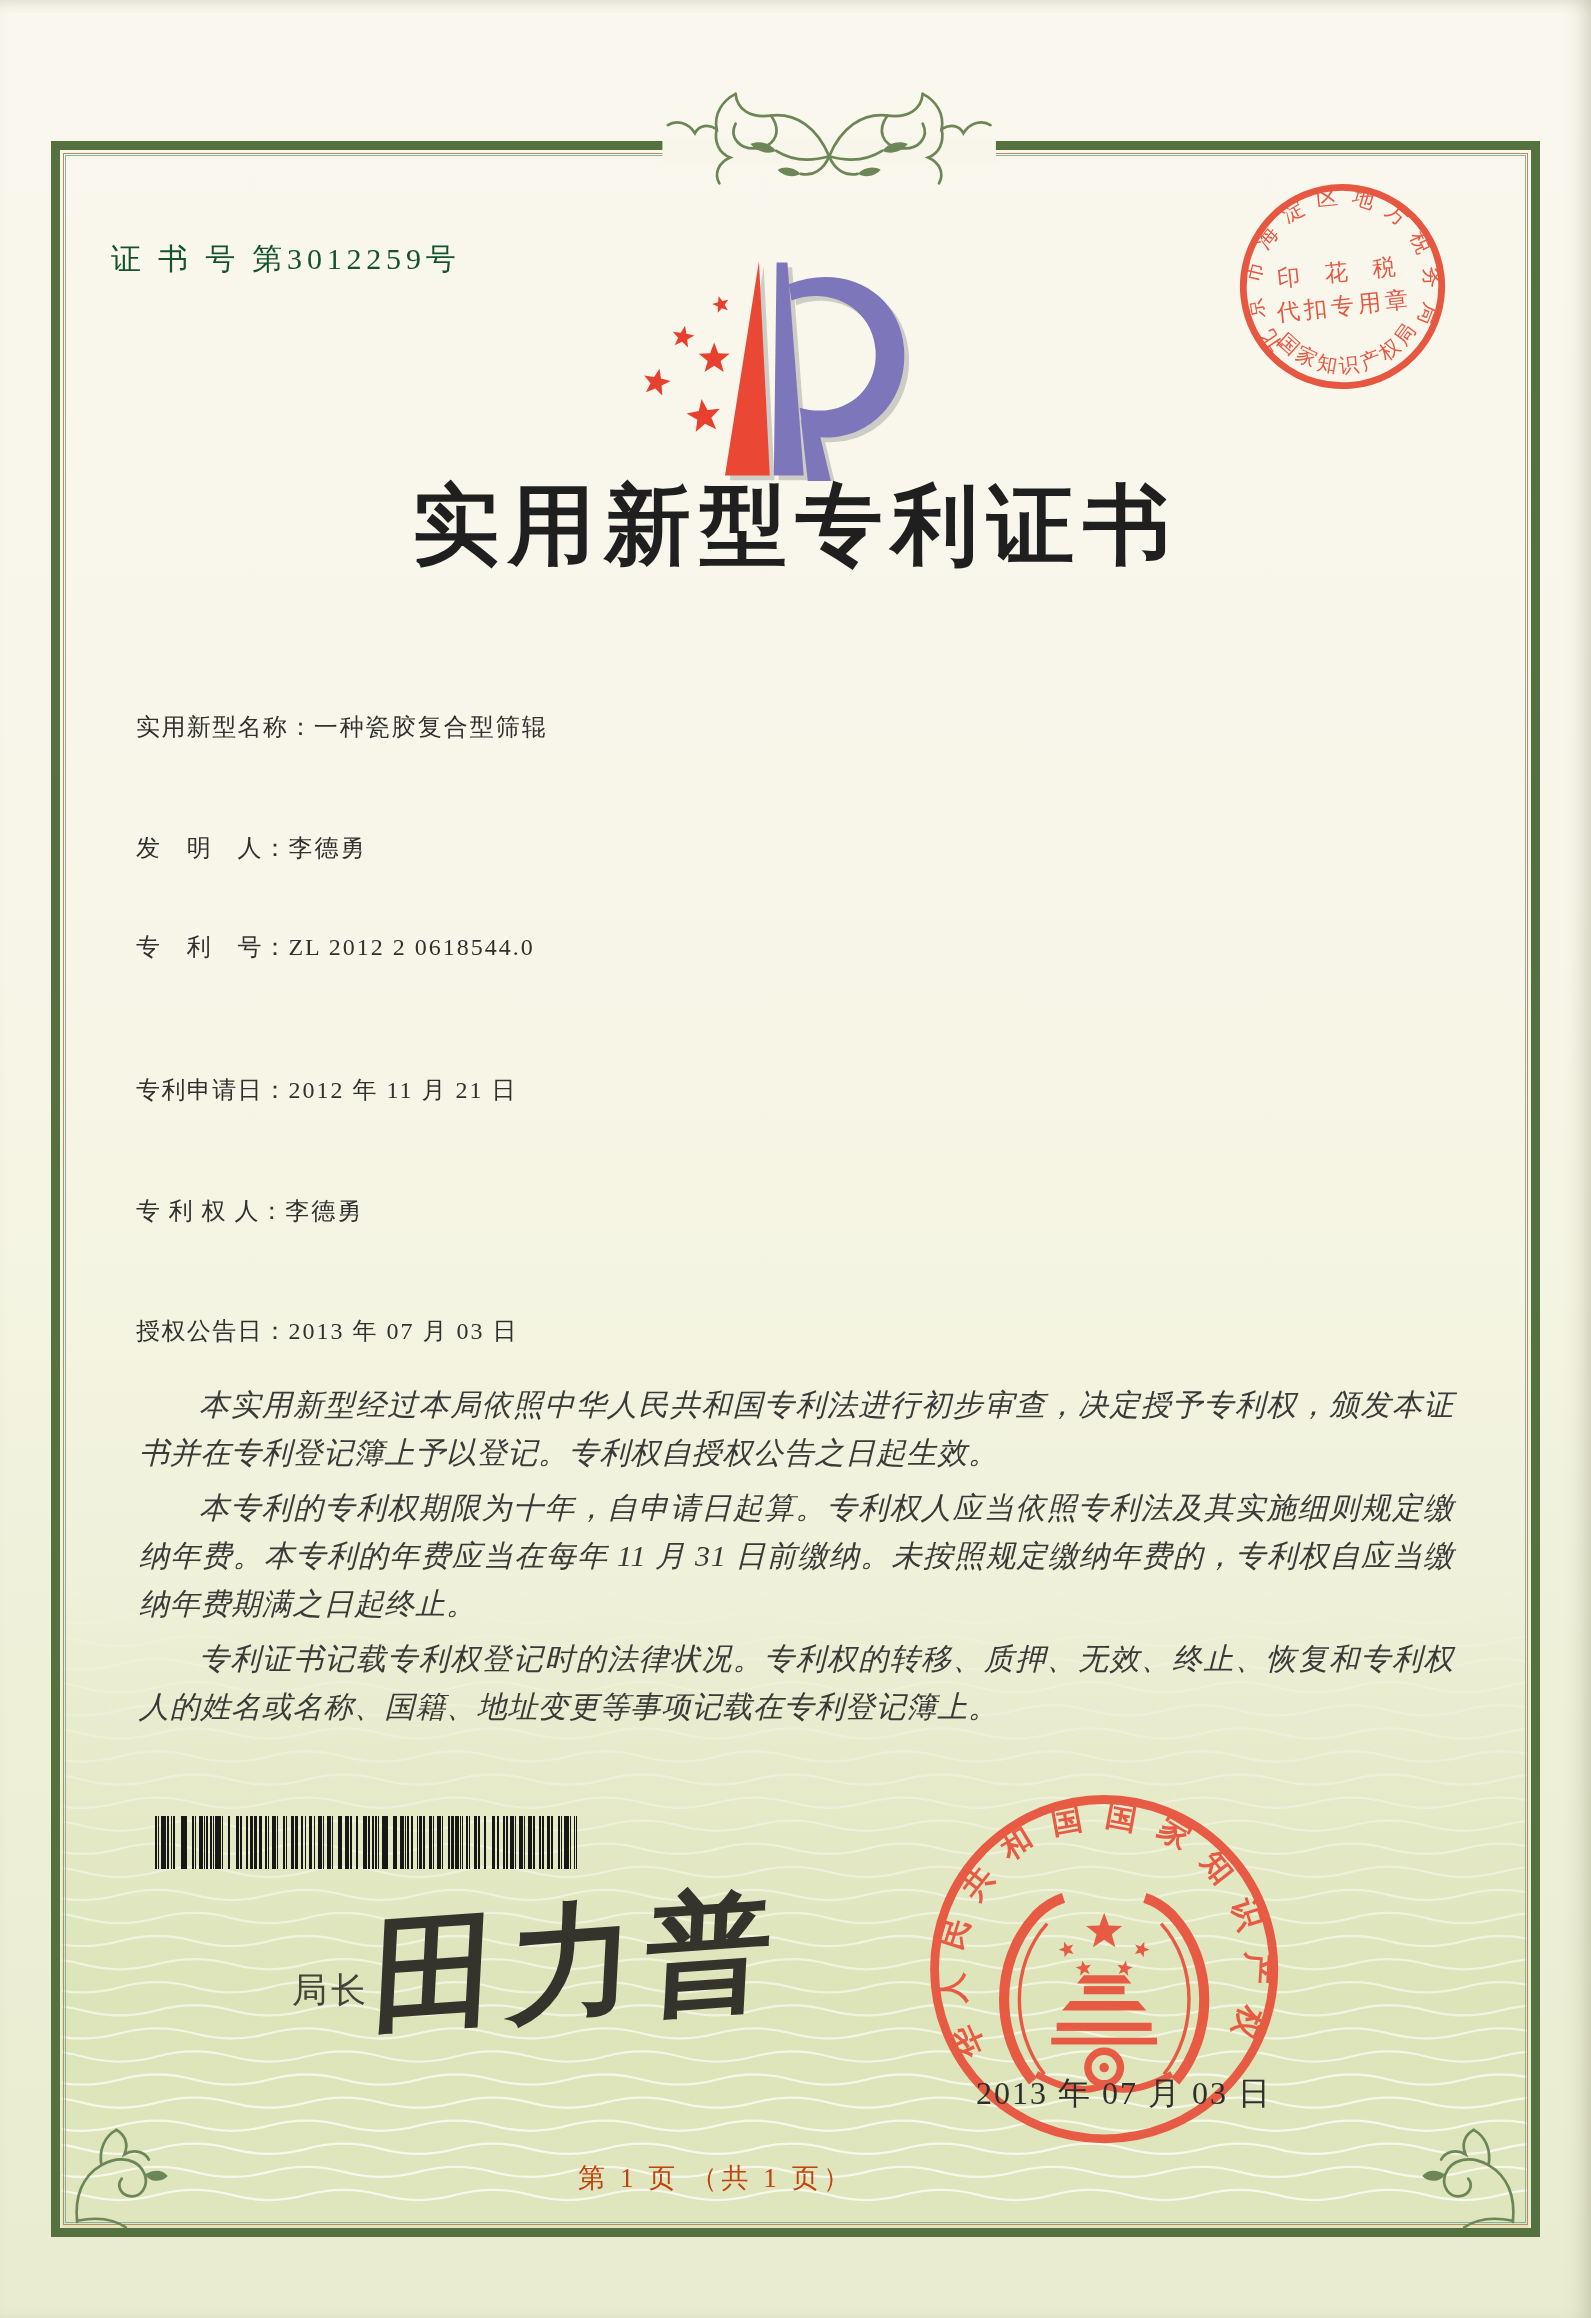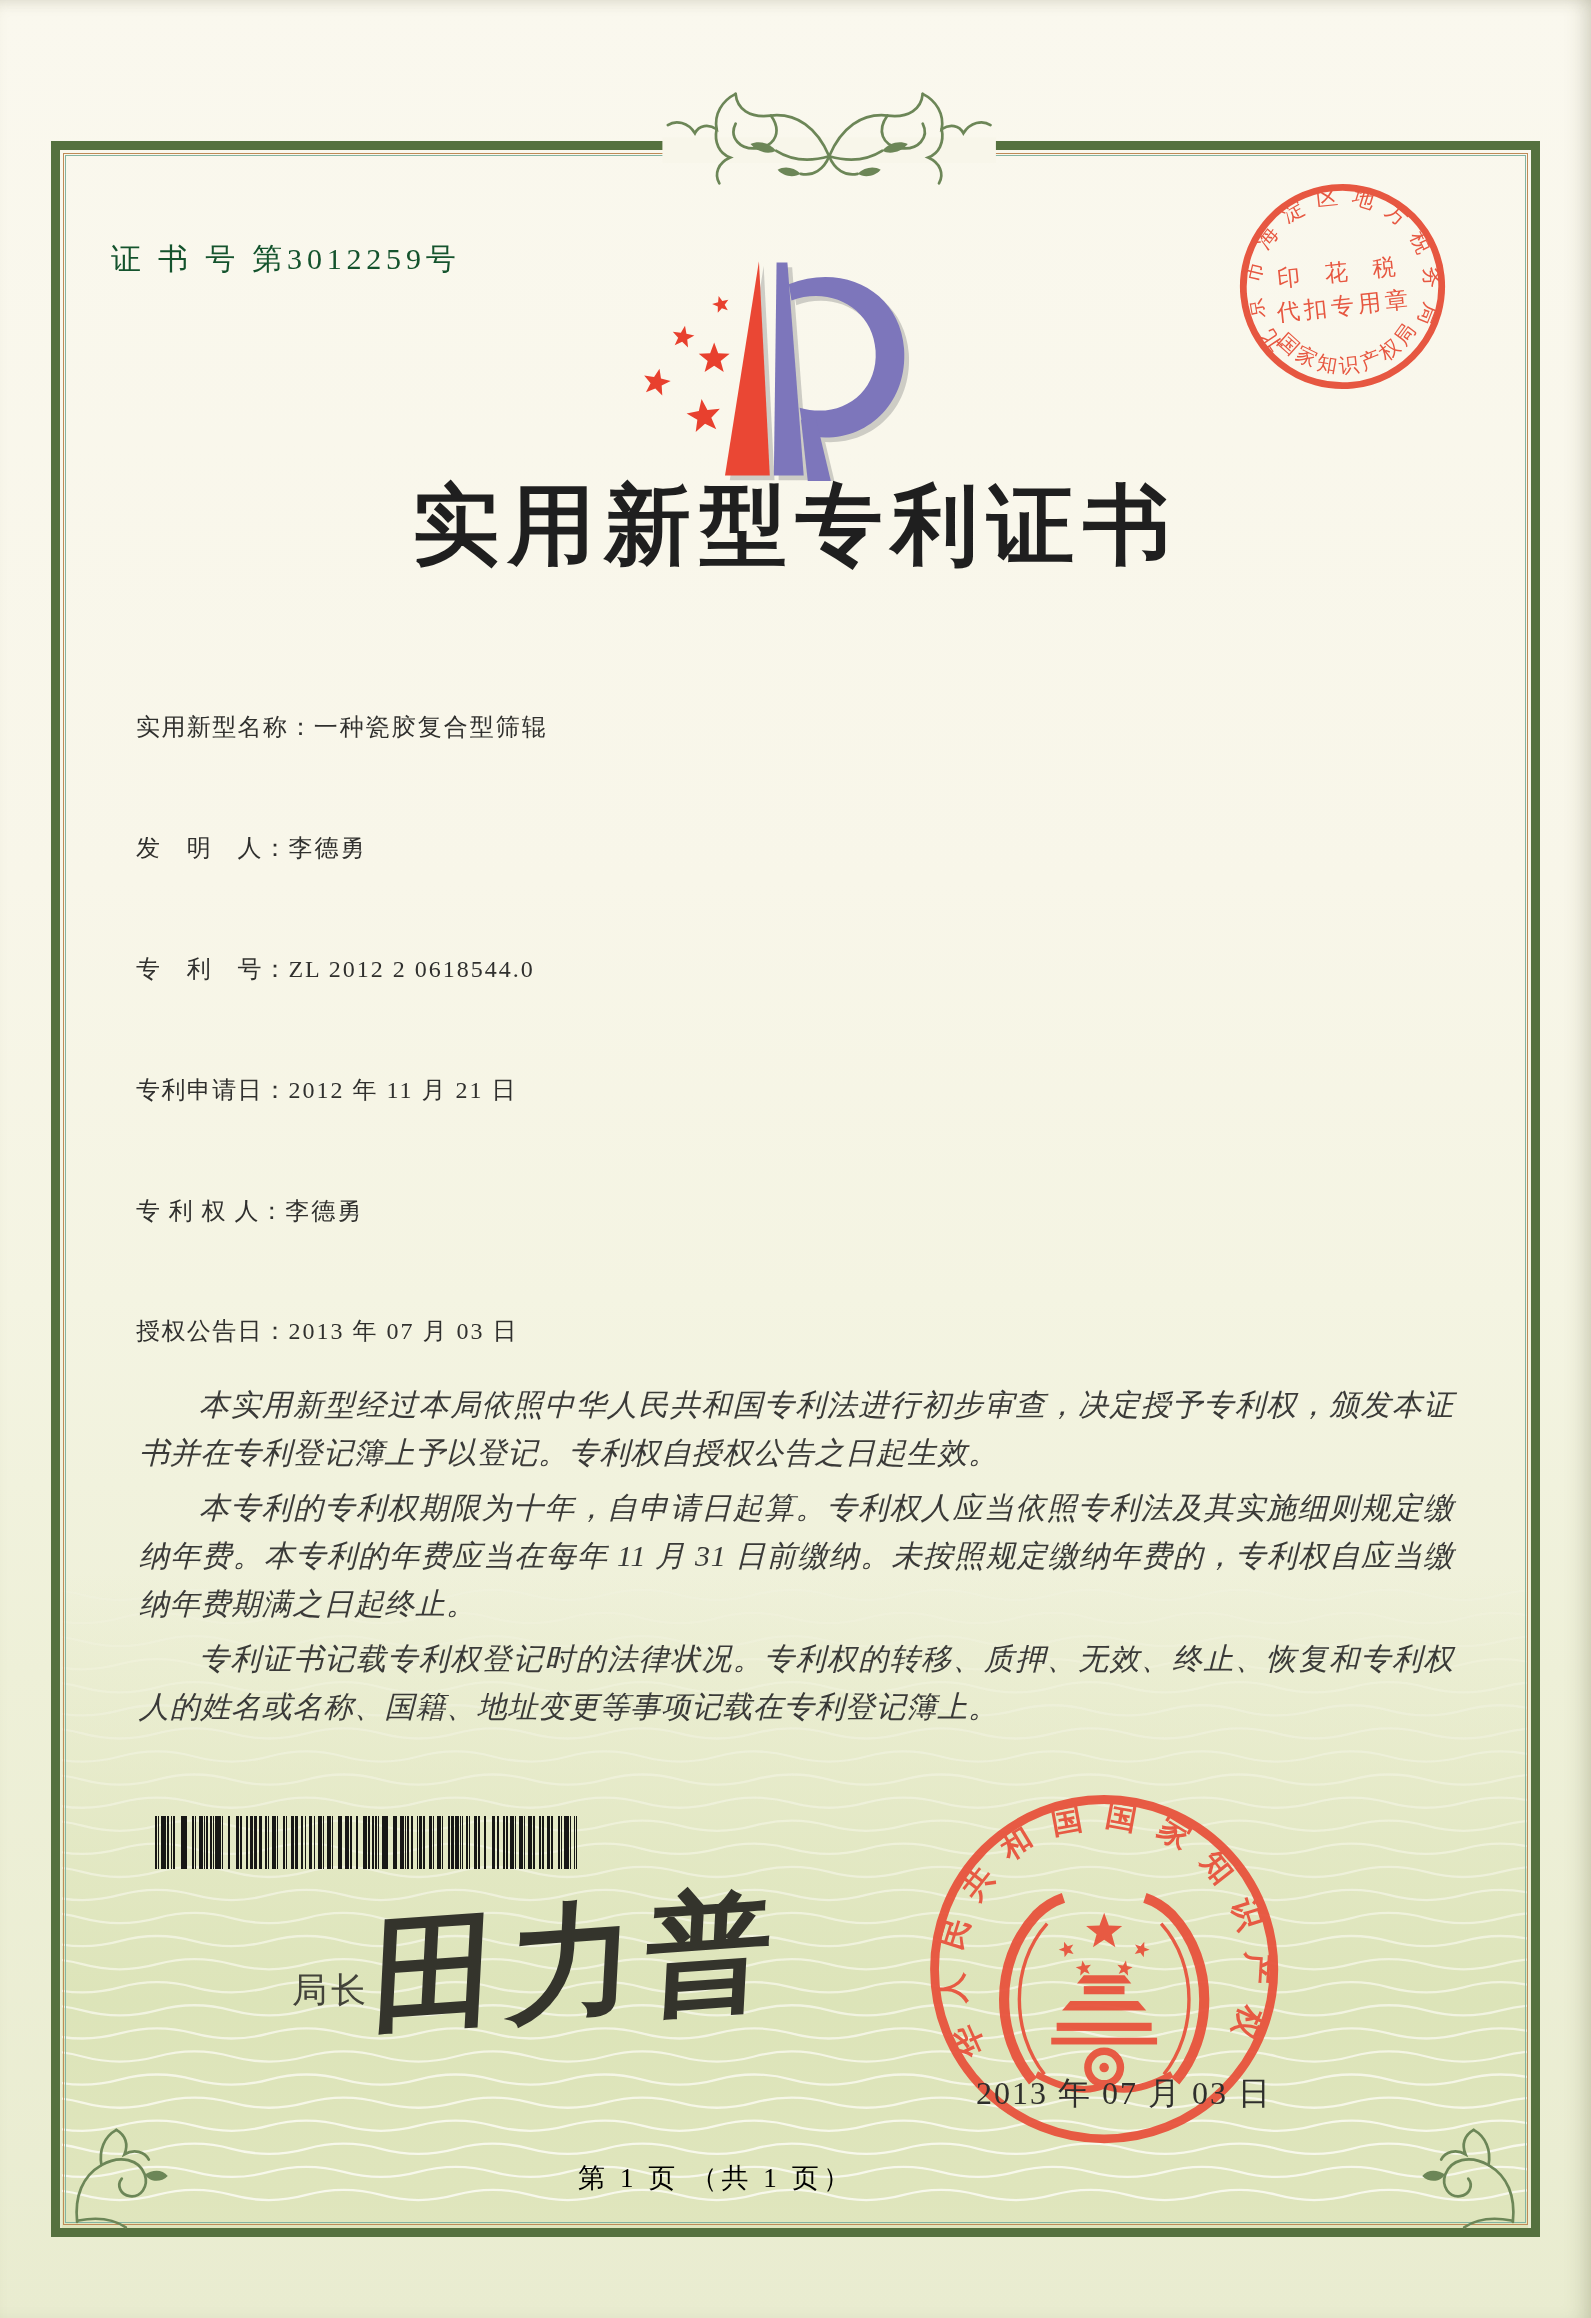--- a/index.html
+++ b/index.html
@@ -27,21 +27,21 @@
   }
   .logo{position:absolute;left:607px;top:257px;}
   .stamp{position:absolute;left:1227px;top:171px;transform:rotate(-6deg);opacity:.95;}
   .title{
     position:absolute;left:0;top:467px;width:1591px;text-align:center;
     font-size:87px;font-weight:900;color:#1f1f1f;letter-spacing:8.8px;
   }
   .field{position:absolute;left:136px;font-size:24px;color:#30302e;letter-spacing:1.4px;}
   .field .lbl{letter-spacing:1.4px;}
   .field .val{letter-spacing:2px;}
-  .f0{top:711px}.f1{top:832px}.f2{top:953px}.f3{top:1074px}.f4{top:1195px}.f5{top:1315px}
+  .f0{top:711px}.f1{top:832px}.f2{top:931px}.f3{top:1074px}.f4{top:1195px}.f5{top:1315px}
   .body-text{
     position:absolute;left:139px;top:1381px;width:1315px;
     font-size:30px;line-height:48px;color:#3a3a38;text-align:justify;letter-spacing:0.7px;
   }
   .body-text p{margin:0 0 6.8px 0;text-indent:2em;font-style:italic;}
   .barcode{
     position:absolute;left:155px;top:1816px;width:422px;height:53px;
     background:
       repeating-linear-gradient(90deg,#171715 0 2px,transparent 2px 3.4px,#171715 3.4px 4.1px,transparent 4.1px 7.5px,#171715 7.5px 11px,transparent 11px 12.2px,#171715 12.2px 13.6px,transparent 13.6px 18.3px),
       repeating-linear-gradient(90deg,transparent 0 6.1px,#171715 6.1px 8.1px,transparent 8.1px 15.6px,#171715 15.6px 17px,transparent 17px 22.4px);
@@ -51,21 +51,21 @@
     position:absolute;left:372px;top:1879px;width:434px;
     font-size:126px;font-weight:bold;color:#34342c;letter-spacing:11px;
     transform:rotate(-4deg) skewX(-7deg);
   }
   .seal{position:absolute;left:923px;top:1788px;opacity:.93;}
   .seal-date{
     position:absolute;left:976px;top:2072px;font-size:32px;color:#2e2e2c;letter-spacing:2px;
   }
   .footer{
     position:absolute;left:0;top:2160px;width:1432px;text-align:center;
-    font-size:27px;color:#000000;letter-spacing:4.1px;
+    font-size:27px;color:#c2410c;letter-spacing:4.1px;
   }
   .orn-top{position:absolute;left:638px;top:80px;}
   .orn-bl{position:absolute;left:69px;top:2115px;}
   .orn-br{position:absolute;left:1406px;top:2115px;}
   svg text{font-family:"Liberation Serif","DejaVu Serif",serif;}
 </style>
 </head>
 <body>
 
 <div class="paper"></div>

